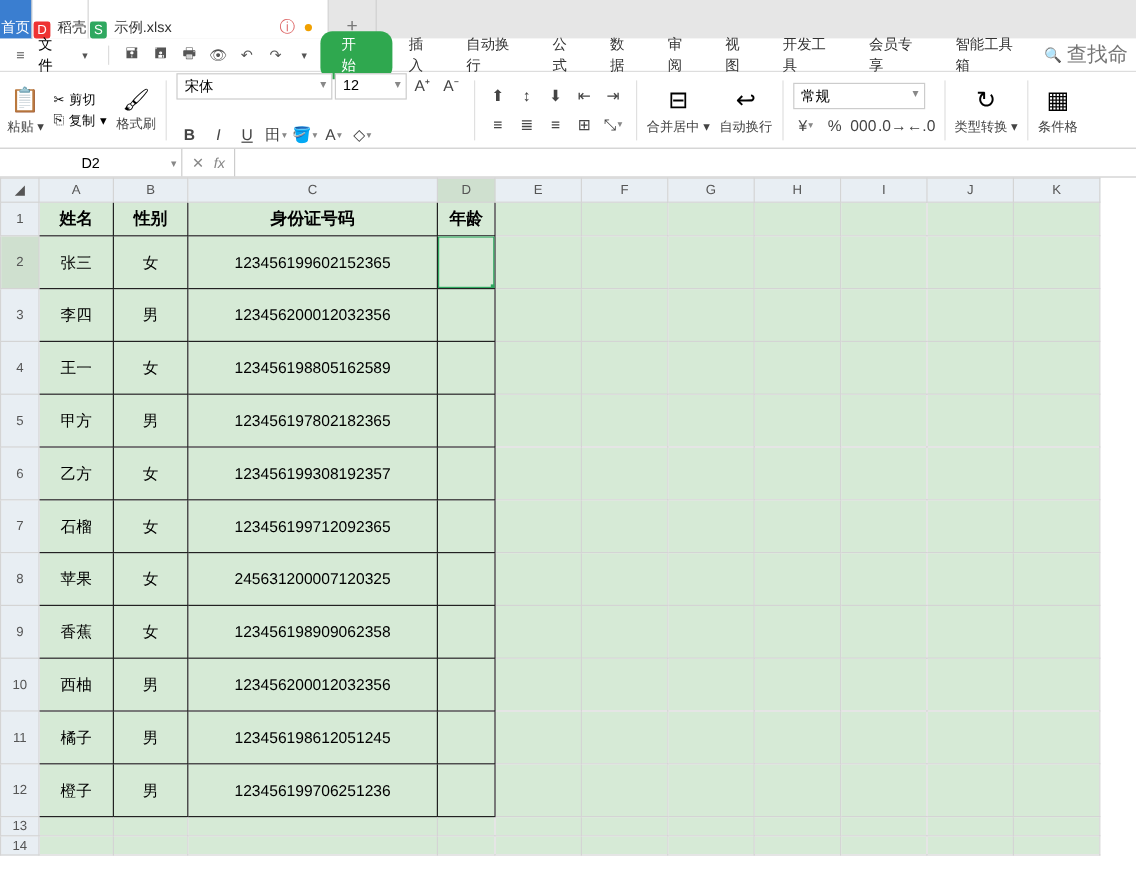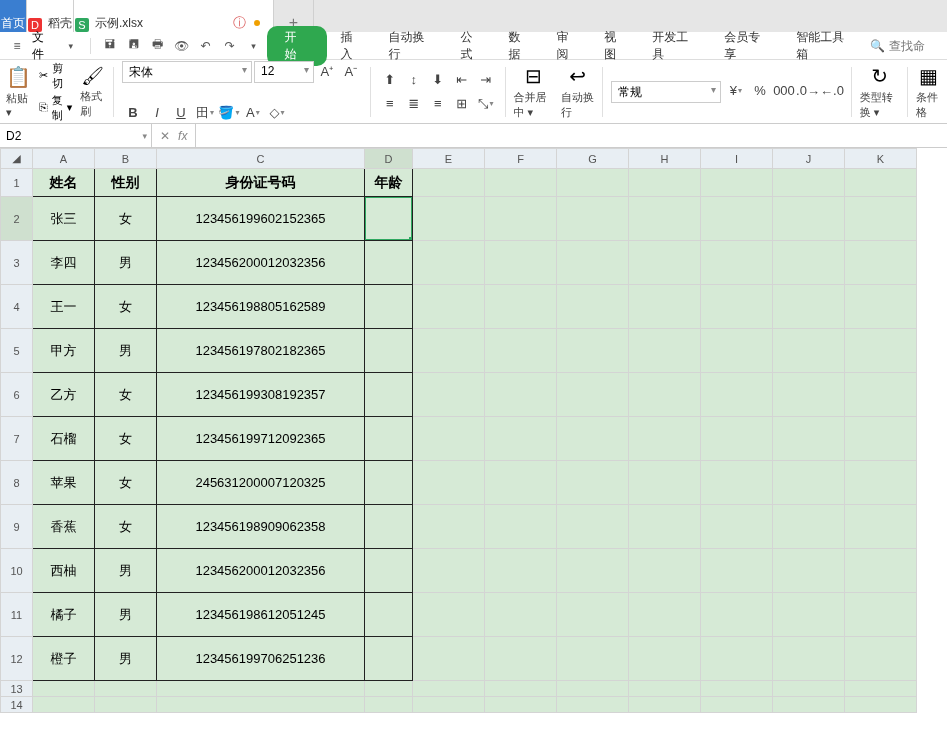--- a/index.html
+++ b/index.html
@@ -18,39 +18,39 @@
 .dot { width: 6px; height: 6px; border-radius: 50%; background: #f0a000; }
 
 
 .menu-bar { display: flex; align-items: center; height: 28px; border-bottom: 1px solid #ddd; padding: 0 8px; gap: 4px; }
 .mb-left { display: flex; align-items: center; gap: 6px; }
 .mb-icon { width: 18px; height: 18px; display: inline-flex; align-items: center; justify-content: center; color: #555; cursor: pointer; }
 .mb-sep { width: 1px; height: 16px; background: #ddd; margin: 0 4px; }
 .mb-item { padding: 4px 10px; cursor: pointer; color: #333; }
 .mb-item.active { background: #2fa84f; color: #fff; border-radius: 10px; padding: 3px 18px; }
 .mb-search { margin-left: auto; display: flex; align-items: center; gap: 4px; color: #999; }
-.mb-search input { border: none; outline: none; width: 50px; font-size: 12px; }
+.mb-search input { border: none; outline: none; width: 50px; font-size: 17px; }
 
 
 .ribbon { display: flex; height: 64px; border-bottom: 1px solid #ccc; padding: 4px 6px; gap: 8px; align-items: center; }
 .rlabel { font-size: 11px; color: #444; }
 .rsep { width: 1px; height: 50px; background: #e0e0e0; }
 .sel { border: 1px solid #ccc; height: 22px; padding: 2px 18px 2px 6px; background: #fff; position: relative; min-width: 60px; font-size: 12px; }
 .sel::after { content: "▾"; position: absolute; right: 4px; top: 2px; color: #888; font-size: 10px; }
 .btnrow { display: flex; gap: 2px; }
 .smicon { width: 22px; height: 20px; display: inline-flex; align-items: center; justify-content: center; color: #444; cursor: pointer; font-size: 13px; }
 .smicon.dd::after { content: "▾"; font-size: 8px; margin-left: 1px; color: #888; }
 .paste-big { display: flex; flex-direction: column; align-items: center; gap: 2px; }
 .paste-big .ic { font-size: 20px; }
 .clip-side { display: flex; flex-direction: column; gap: 2px; font-size: 11px; }
 .clip-side .row { display: flex; align-items: center; gap: 4px; cursor: pointer; }
 
 
 .fxbar { display: flex; height: 24px; border-bottom: 1px solid #ccc; align-items: stretch; }
-.namebox { width: 152px; border-right: 1px solid #ccc; display: flex; align-items: center; padding: 0 6px; justify-content: flex-start; position: relative; }
+.namebox { width: 152px; border-right: 1px solid #ccc; display: flex; align-items: center; padding: 0 6px; justify-content: center; position: relative; }
 .namebox::after { content: "▾"; position: absolute; right: 4px; color: #888; font-size: 9px; }
 .fx-icons { display: flex; align-items: center; padding: 0 8px; gap: 8px; color: #888; border-right: 1px solid #ccc; }
 .fx-input { flex: 1; padding: 0 6px; display: flex; align-items: center; }
 
 
 .grid-wrap { position: relative; }
 .grid { border-collapse: collapse; table-layout: fixed; }
 .grid th, .grid td { border: 1px solid #d4d4d4; font-weight: normal; }
 .colhdr th { background: #e8eef3; height: 20px; text-align: center; font-size: 11px; color: #555; }
 .colhdr th:first-child { background: #e8eef3; }
@@ -180,21 +180,21 @@
   <div class="rsep"></div>
   <div class="paste-big">
     <span class="ic">⊟</span>
     <span class="rlabel"><span>合并居中</span> ▾</span>
   </div>
   <div class="paste-big">
     <span class="ic">↩</span>
     <span class="rlabel">自动换行</span>
   </div>
   <div class="rsep"></div>
-  <div style="display:flex;flex-direction:row;gap:4px;">
+  <div style="display:flex;flex-direction:column;gap:4px;">
     <div class="sel" style="width:110px;"><span>常规</span></div>
     <div class="btnrow">
       <span class="smicon dd">¥</span>
       <span class="smicon">%</span>
       <span class="smicon">000</span>
       <span class="smicon">.0→</span>
       <span class="smicon">←.0</span>
     </div>
   </div>
   <div class="rsep"></div>

